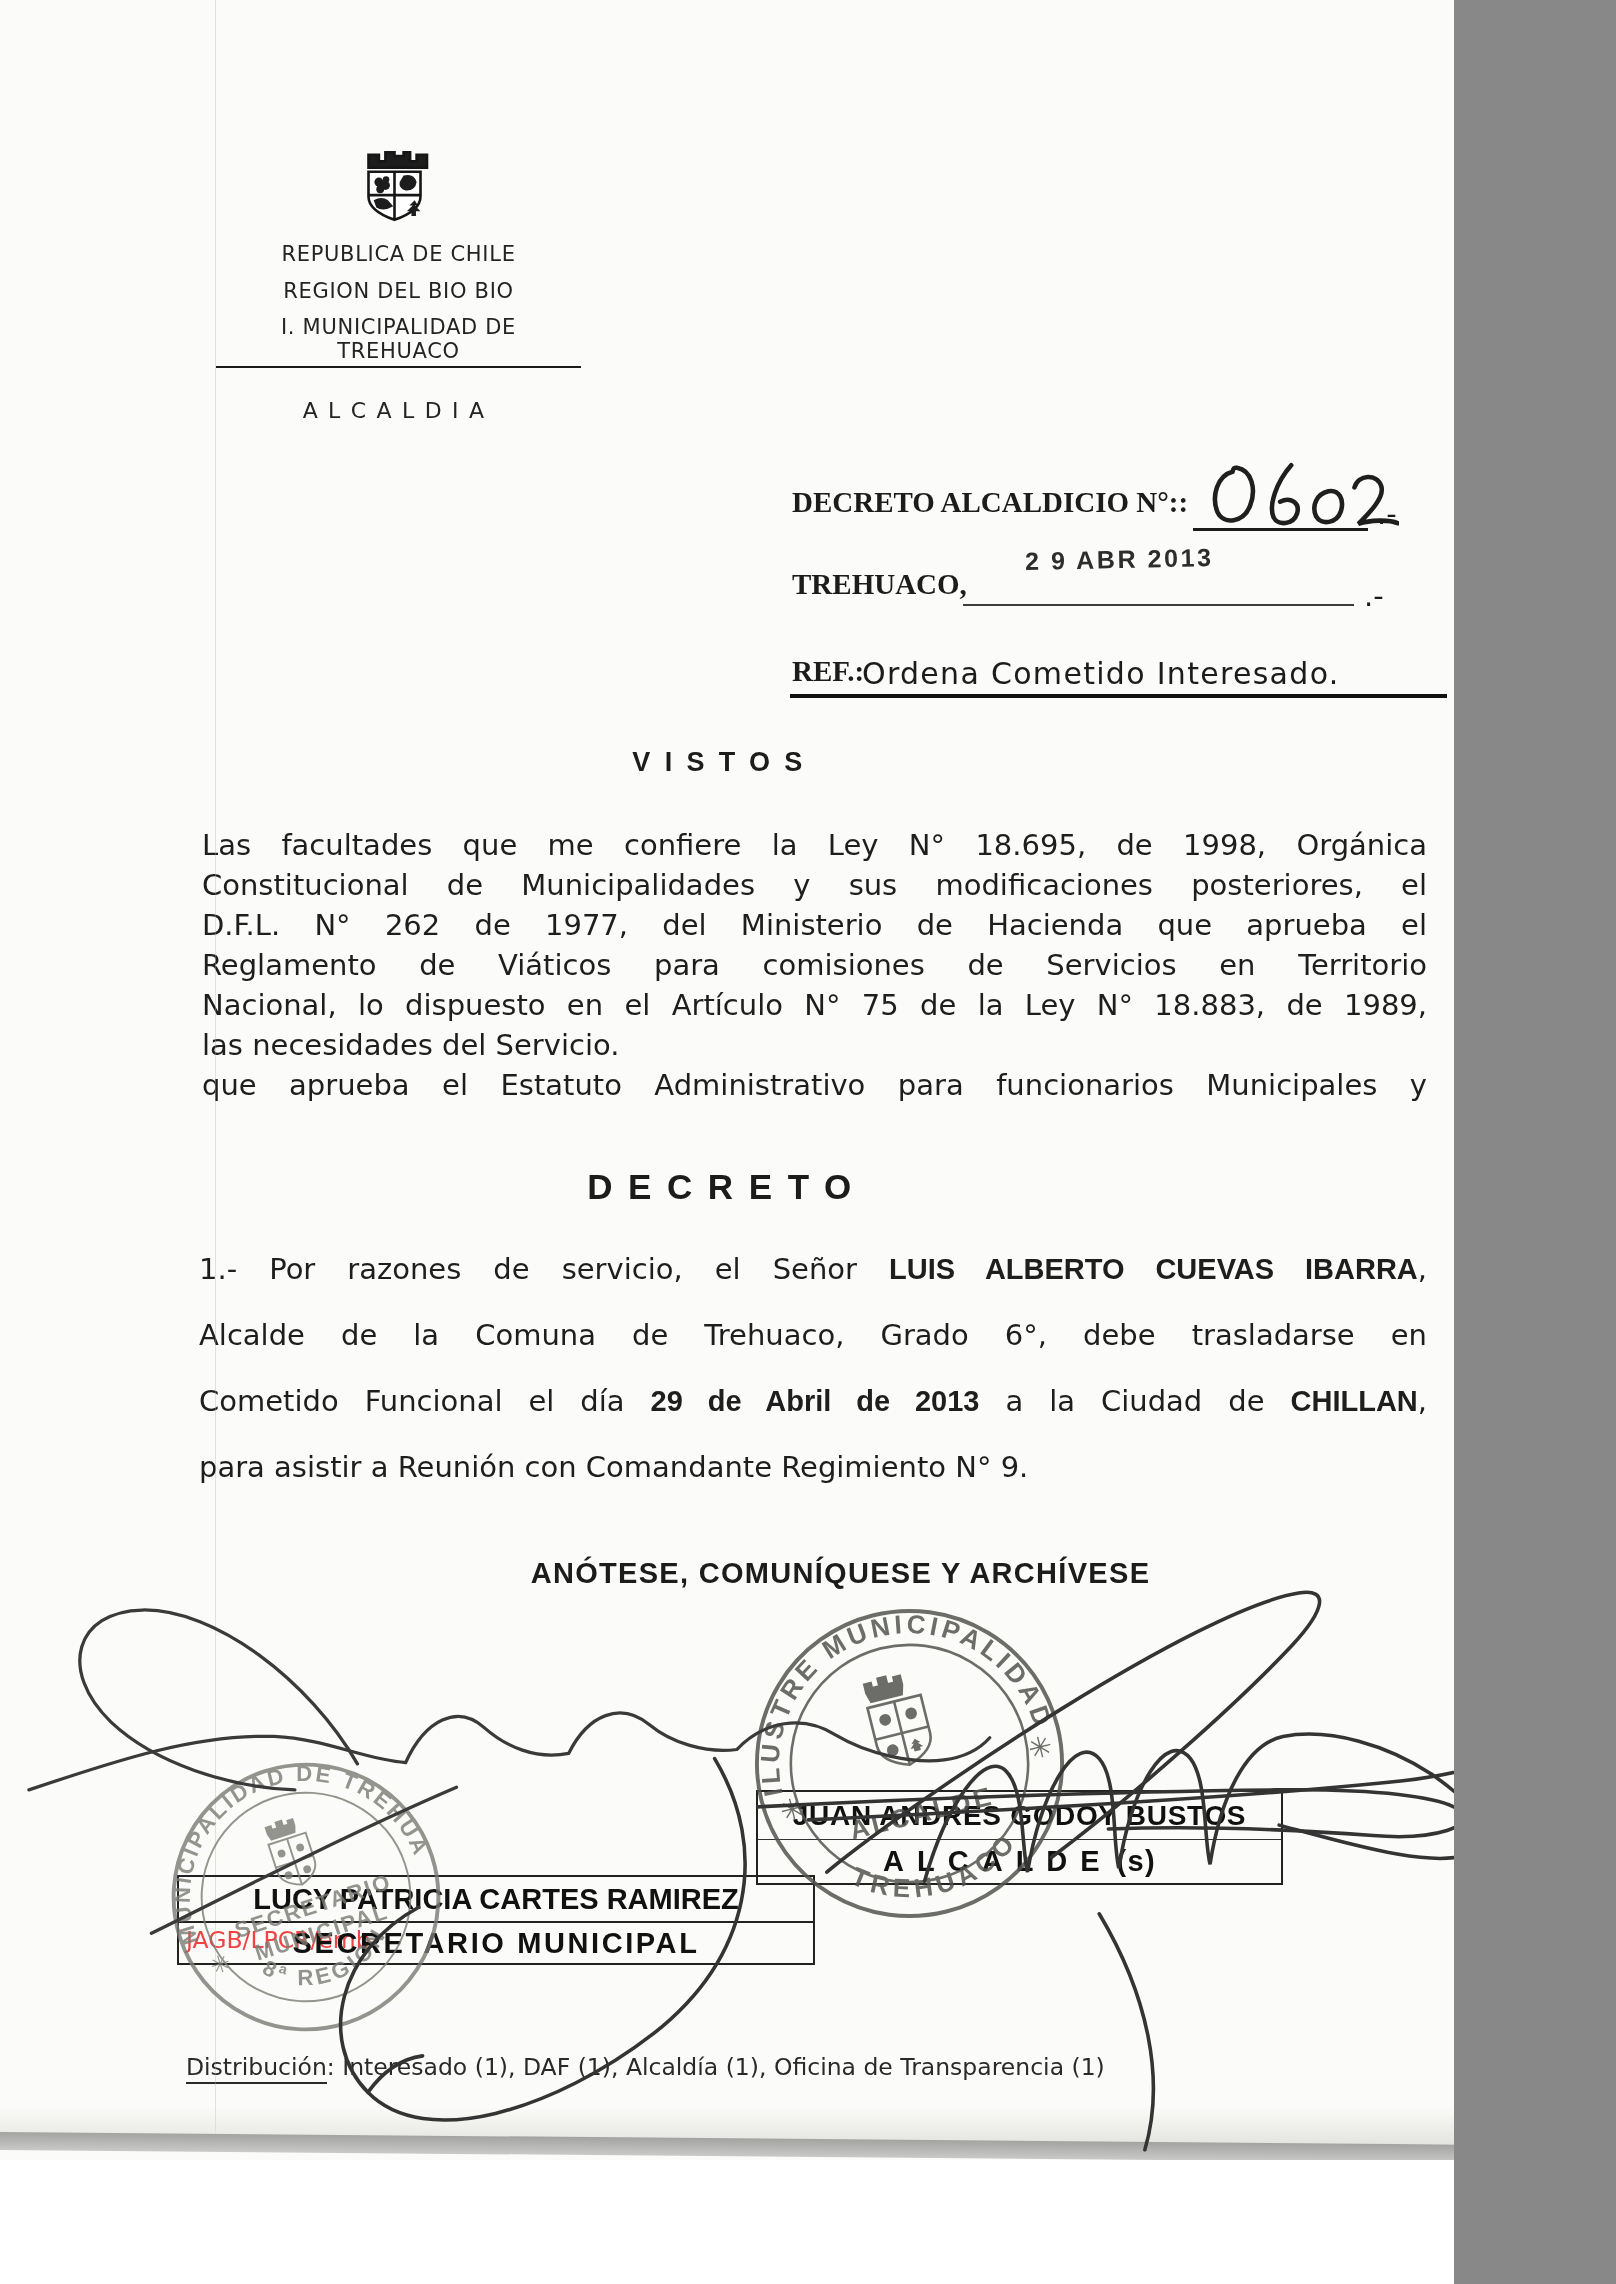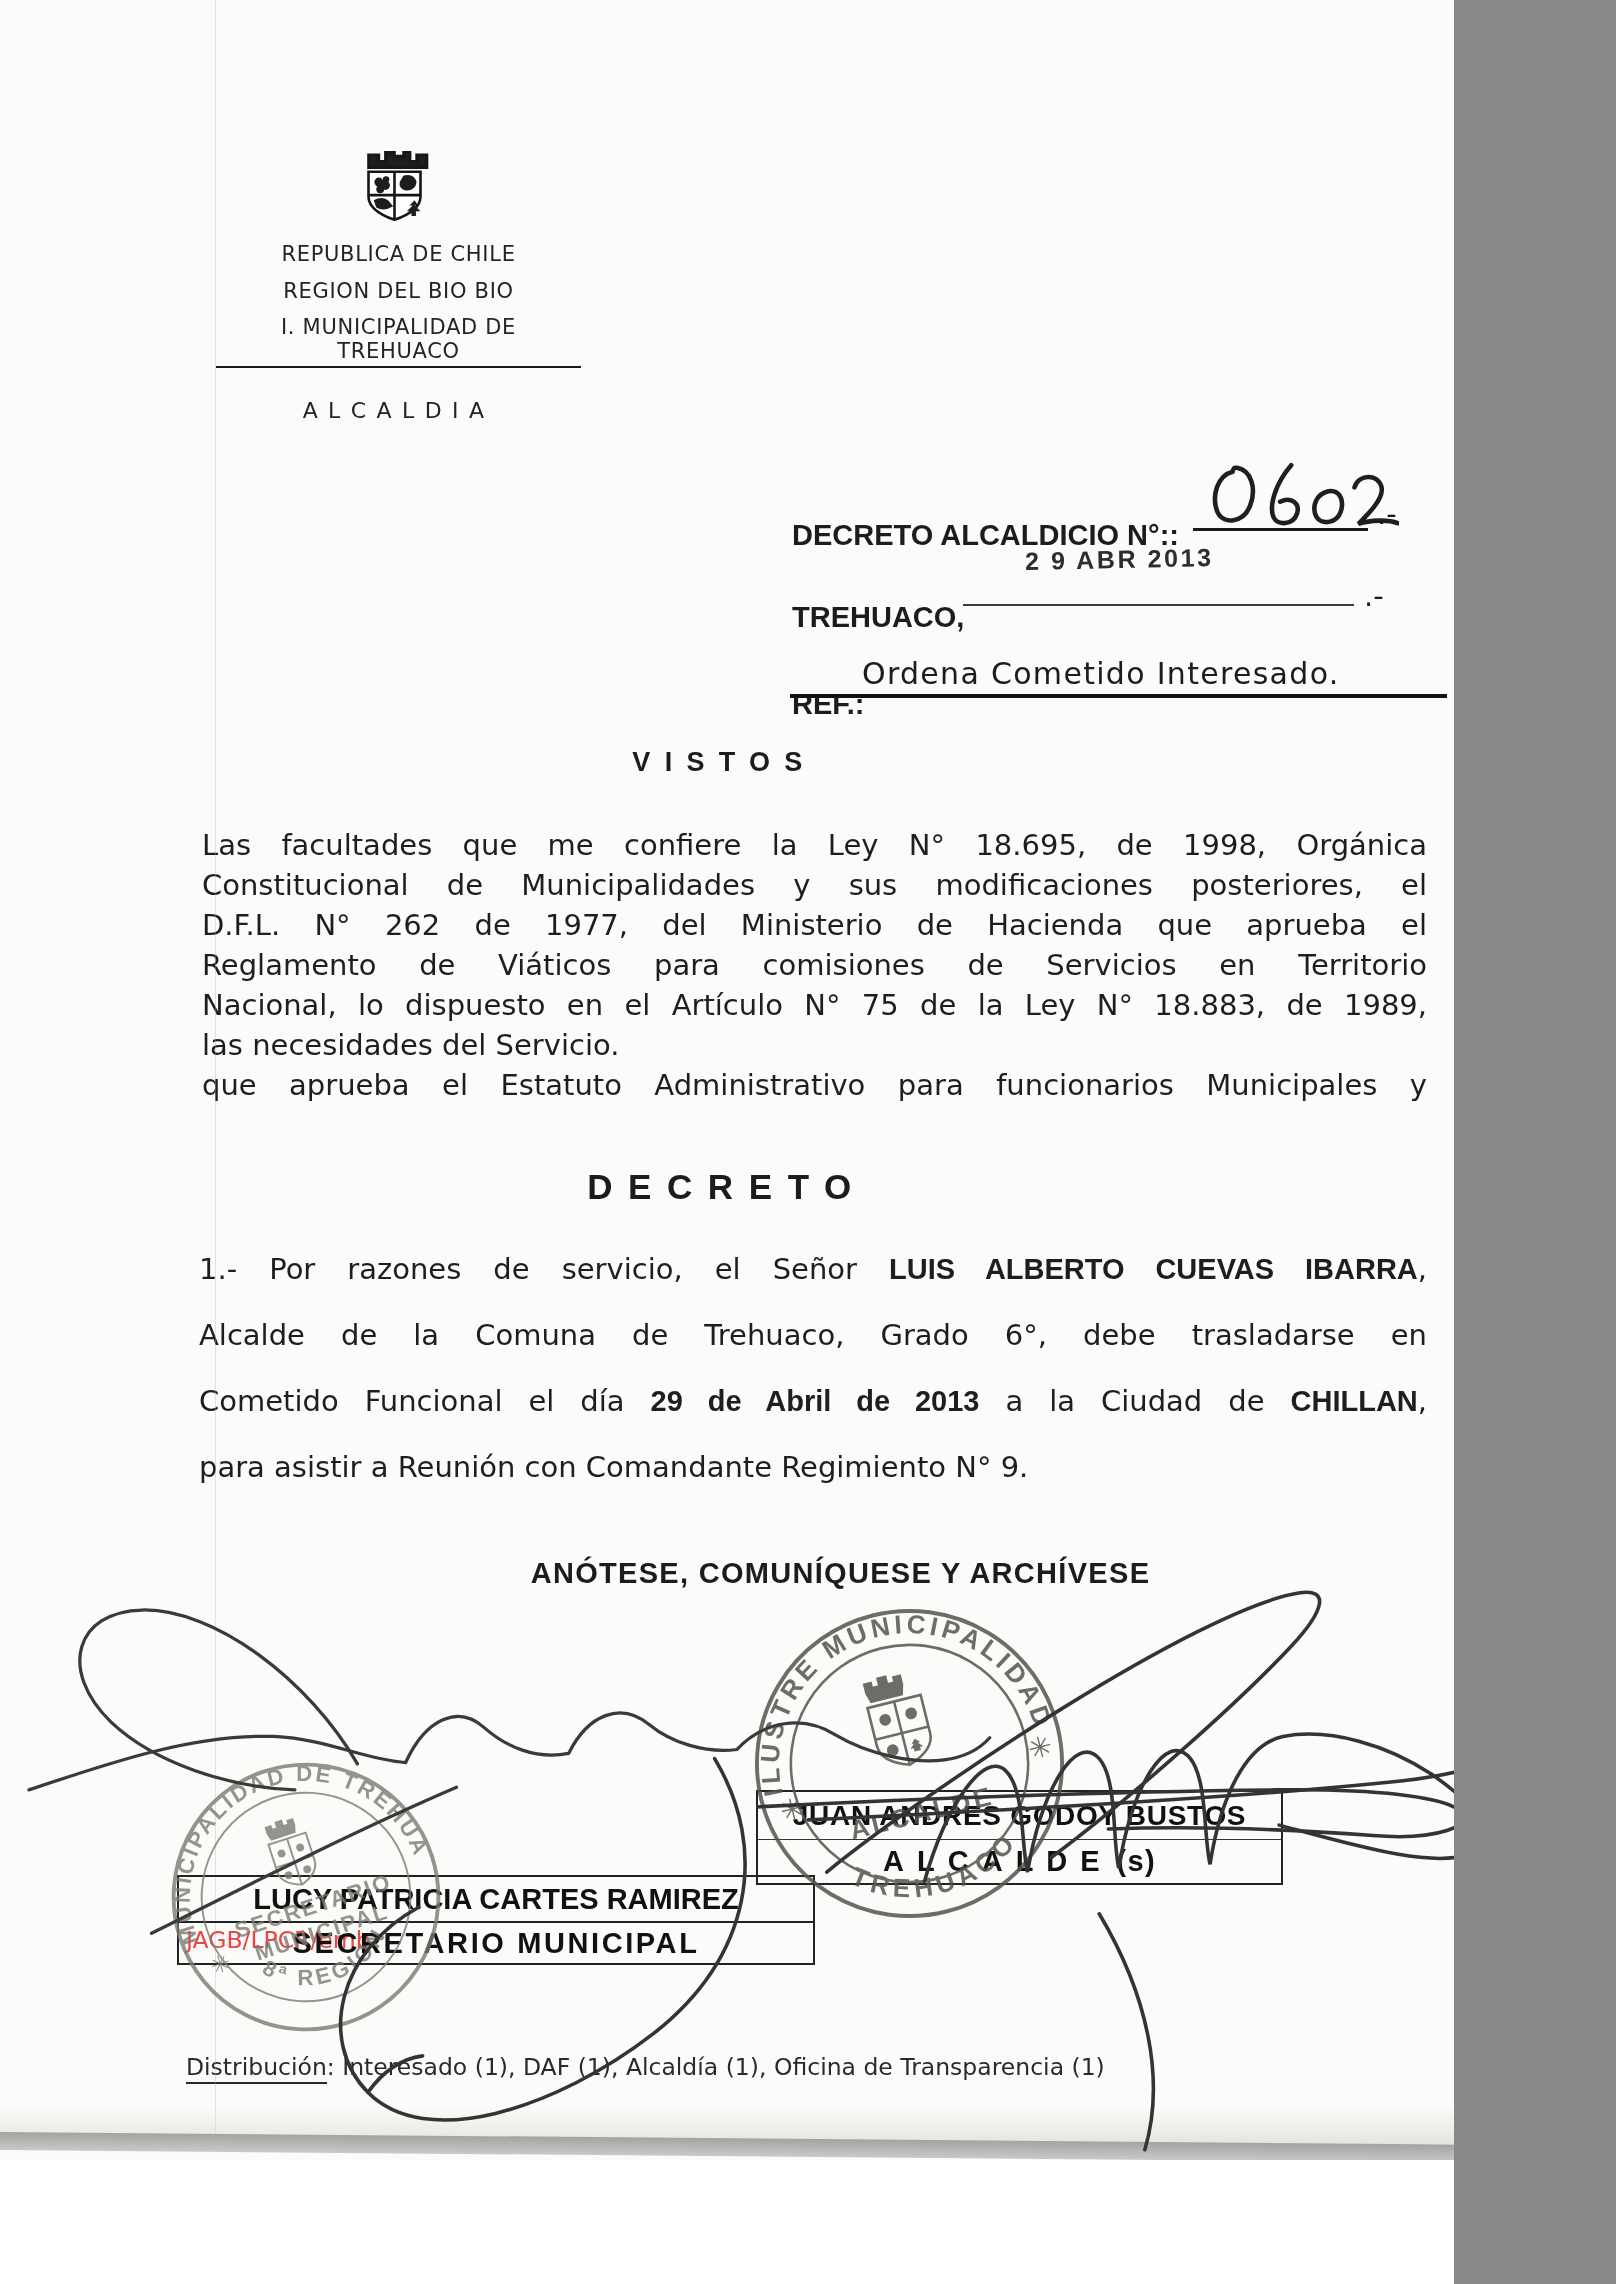--- a/index.html
+++ b/index.html
@@ -13,21 +13,21 @@
   }
   .abs{position:absolute;}
 
   
   .hdr-line{position:absolute;left:216px;width:365px;text-align:center;
     font-size:21px;letter-spacing:0.7px;color:#242424;}
   .hdr-muni span{display:inline-block;border-bottom:2.6px solid #1a1a1a;padding-bottom:3.3px;}
   .hdr-office{letter-spacing:10.4px;font-size:22px;margin-top:38px;}
 
   
-  .lbl{font-family:Liberation Sans, sans-serif;font-weight:bold;margin-top:33px;}
+  .lbl{font-family:Liberation Serif, serif;font-weight:bold;}
   .num-label{left:792px;top:486px;font-size:29px;}
   .num-suffix{left:1377px;top:497px;font-size:29px;}
   .num-underline{left:1193px;top:528px;width:175px;height:3.3px;background:#1b1b1b;}
   .place-label{left:792px;top:568px;font-size:29px;}
   .date-stamp{left:1025px;top:545px;font-size:25px;font-weight:bold;
     font-family:"Liberation Sans", sans-serif;letter-spacing:2.6px;color:#2d2d2d;
     transform:rotate(-1.2deg);}
   .date-underline{left:963px;top:604px;width:391px;height:2px;background:#3d3d3d;}
   .date-suffix{left:1364px;top:579px;font-size:29px;}
   .ref-label{left:792px;top:655px;font-size:29px;}

